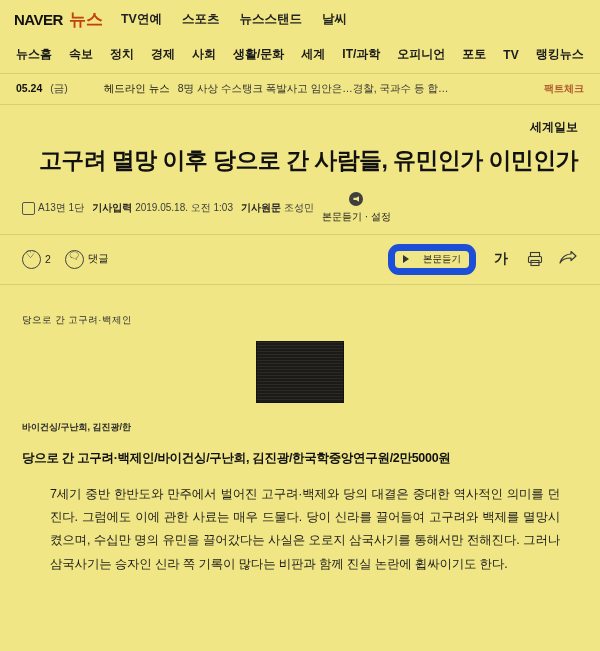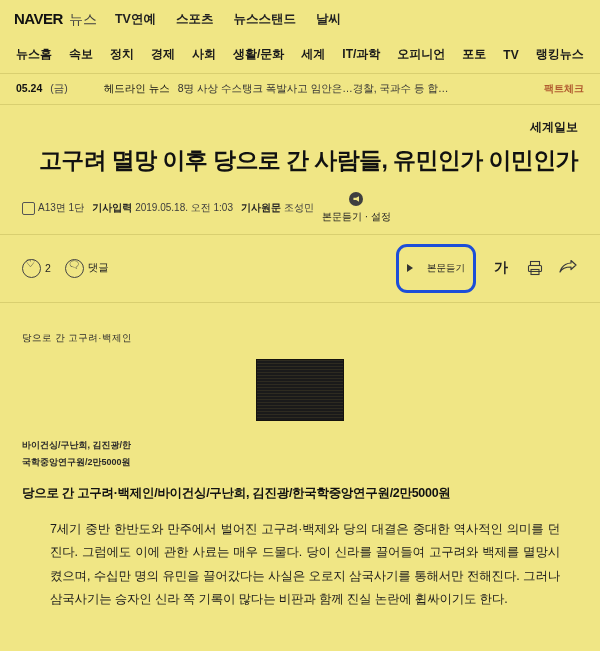--- a/index.html
+++ b/index.html
@@ -34,23 +34,23 @@
     align-items: baseline;
     gap: 6px;
   }
   .logo-mark {
     font-weight: bold;
     font-size: 15px;
     letter-spacing: -0.5px;
     color: #111;
   }
   .logo-text {
-    font-size: 14px;
-    font-weight: normal;
-    color: #404040;
+    font-size: 17px;
+    font-weight: bold;
+    color: #c2410c;
   }
   .topnav {
     display: flex;
     align-items: center;
     gap: 20px;
     font-size: 12.5px;
     font-weight: bold;
     color: #222;
   }
   .topnav span { white-space: nowrap; }
@@ -212,23 +212,23 @@
     position: absolute;
     left: 2px; top: -1px;
     font-size: 10px;
     color: #444;
   }
   .spacer { flex: 1; }
   .tts-btn {
     display: inline-flex;
     align-items: center;
     gap: 14px;
-    border: 3px solid #1d4ed8;
+    border: 7px solid #1d4ed8;
     border-radius: 11px;
-    padding: 15px 8px;
+    padding: 2px 8px;
     font-size: 9.5px;
     color: #222;
     background: transparent;
   }
   .tts-btn .play {
     width: 0; height: 0;
     border-left: 6px solid #333;
     border-top: 4px solid transparent;
     border-bottom: 4px solid transparent;
     display: inline-block;
@@ -379,19 +379,18 @@
       </svg>
     </span>
   </div>
 
   <div class="body-wrap">
     <div class="figure">
       <div class="book-title">당으로 간
 고구려·백제인</div>
       <div class="book-img"></div>
       <div class="book-caption">바이건싱/구난희, 김진광/한</div>
-      <div class="book-caption">국학중앙연구원/2만5000원</div>
     </div>
     <div class="bookline">당으로 간 고구려·백제인/바이건싱/구난희, 김진광/한국학중앙연구원/2만5000원</div>
     <div class="paragraph">7세기 중반 한반도와 만주에서 벌어진 고구려·백제와 당의 대결은 중대한 역사적인 의미를 던진다. 그럼에도 이에 관한 사료는 매우 드물다. 당이 신라를 끌어들여 고구려와 백제를 멸망시켰으며, 수십만 명의 유민을 끌어갔다는 사실은 오로지 삼국사기를 통해서만 전해진다. 그러나 삼국사기는 승자인 신라 쪽 기록이 많다는 비판과 함께 진실 논란에 휩싸이기도 한다.</div>
   </div>
 
 </div>
 
 </body></html>

